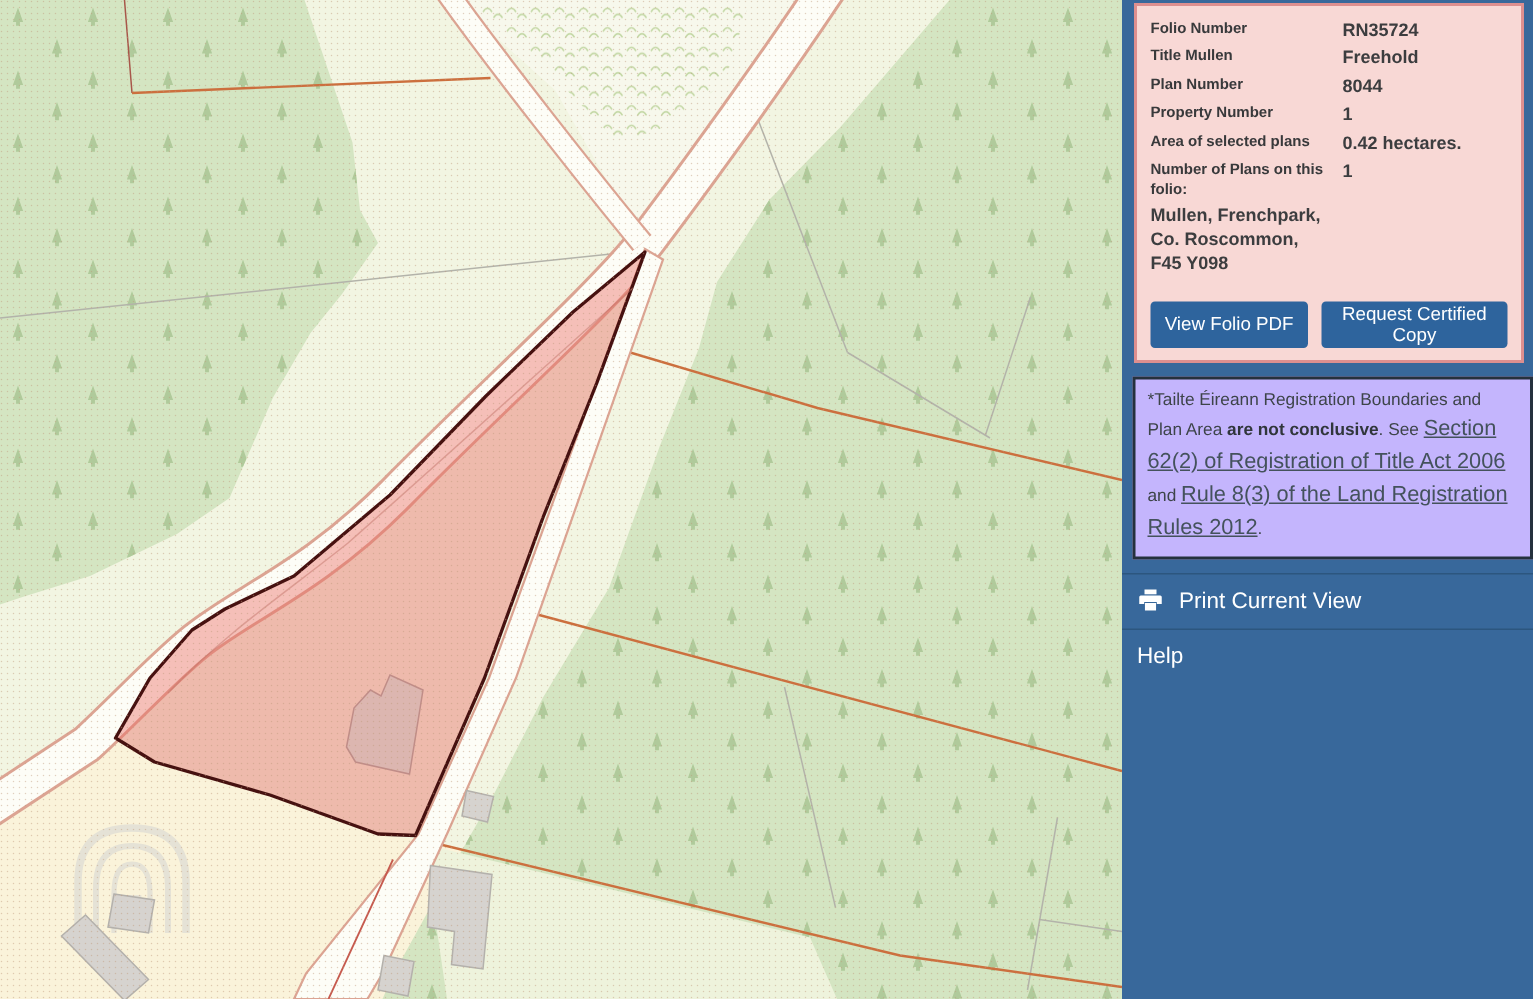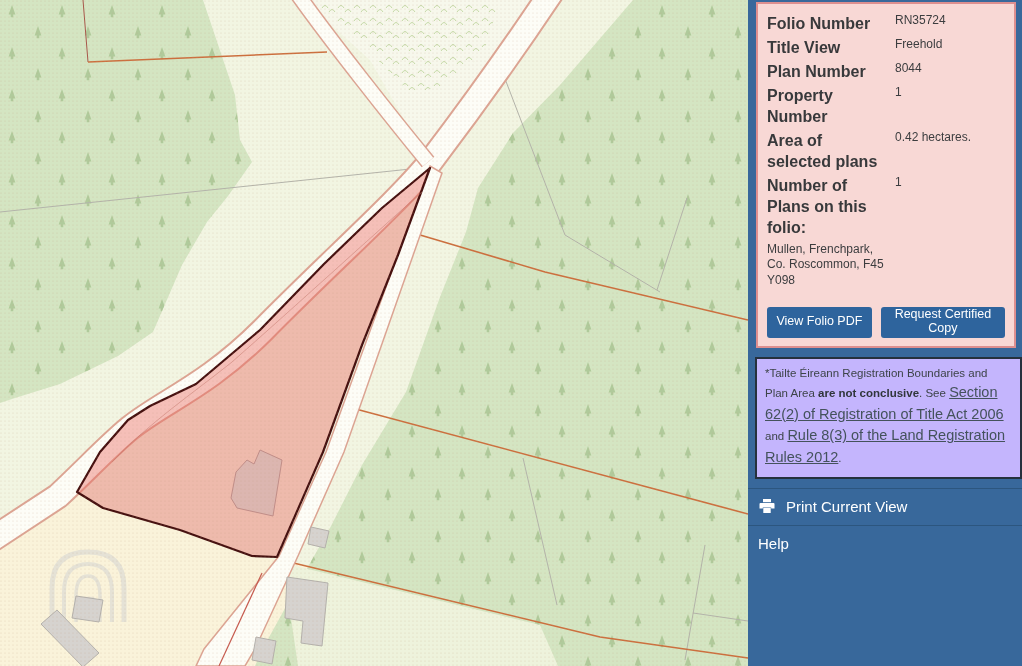--- a/index.html
+++ b/index.html
@@ -14,22 +14,22 @@
   
   .sidebar { width:274px; height:666px; background:#38689b; display:flex; flex-direction:column; font-family:"Liberation Sans", sans-serif; }
 
   .folio-panel {
     margin:2px 6px 0 8px;
     background:#f8d8d5;
     border:2px solid #dd8f8f;
     padding:7px 9px 8px 9px;
   }
   .folio-row { display:grid; grid-template-columns:122px 1fr; column-gap:6px; padding:1.5px 0; }
-  .folio-row .lbl { font-weight:bold; font-size:16px; color:#38393b; line-height:1.32; }
-  .folio-row .val { font-size:12px; color:#3c3d3f; line-height:1.32; }
+  .folio-row .lbl { font-weight:bold; font-size:10px; color:#38393b; line-height:1.32; }
+  .folio-row .val { font-size:12px; color:#3c3d3f; line-height:1.32;font-weight:bold; }
   .panel-buttons { display:flex; gap:9px; margin-top:16px; }
   .panel-buttons button {
     border:none; border-radius:3px; background:#2e649d; color:#fff;
     font-family:"Liberation Sans", sans-serif; font-size:12.5px;
     height:31px; cursor:pointer; line-height:1.1; padding:0 8px;
   }
   .btn-pdf { width:108px; }
   .btn-copy { width:128px; }
 
   .disclaimer {
@@ -155,21 +155,21 @@
   </div>
 
   <div class="sidebar">
 
     <div class="folio-panel">
       <div class="folio-row">
         <span class="lbl">Folio Number</span>
         <span class="val">RN35724</span>
       </div>
       <div class="folio-row">
-        <span class="lbl">Title View</span>
+        <span class="lbl">Title Mullen</span>
         <span class="val">Freehold</span>
       </div>
       <div class="folio-row">
         <span class="lbl">Plan Number</span>
         <span class="val">8044</span>
       </div>
       <div class="folio-row">
         <span class="lbl">Property Number</span>
         <span class="val">1</span>
       </div>

